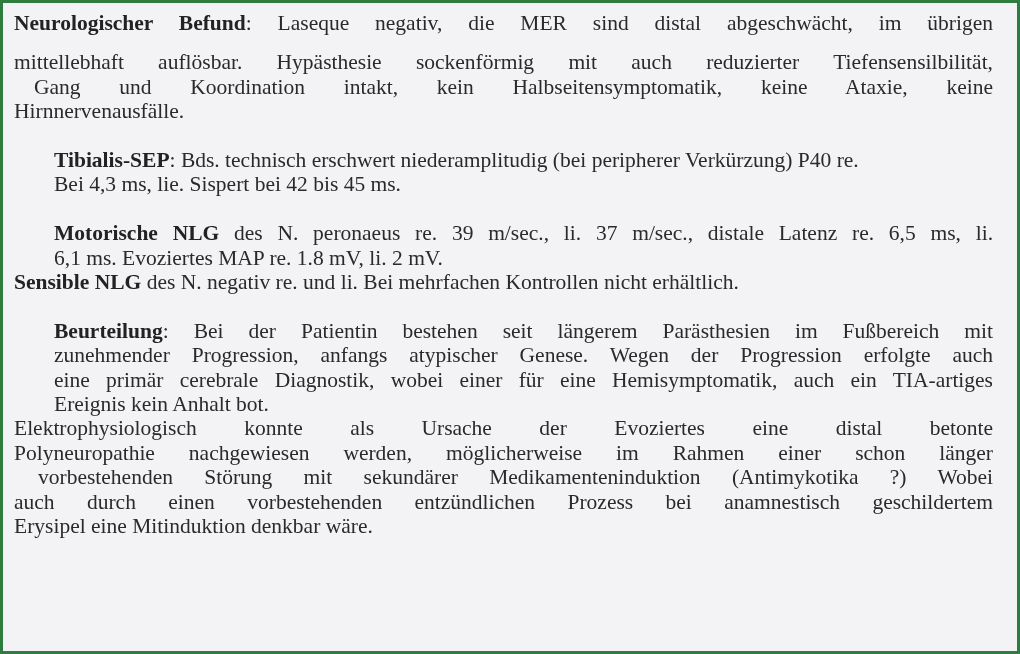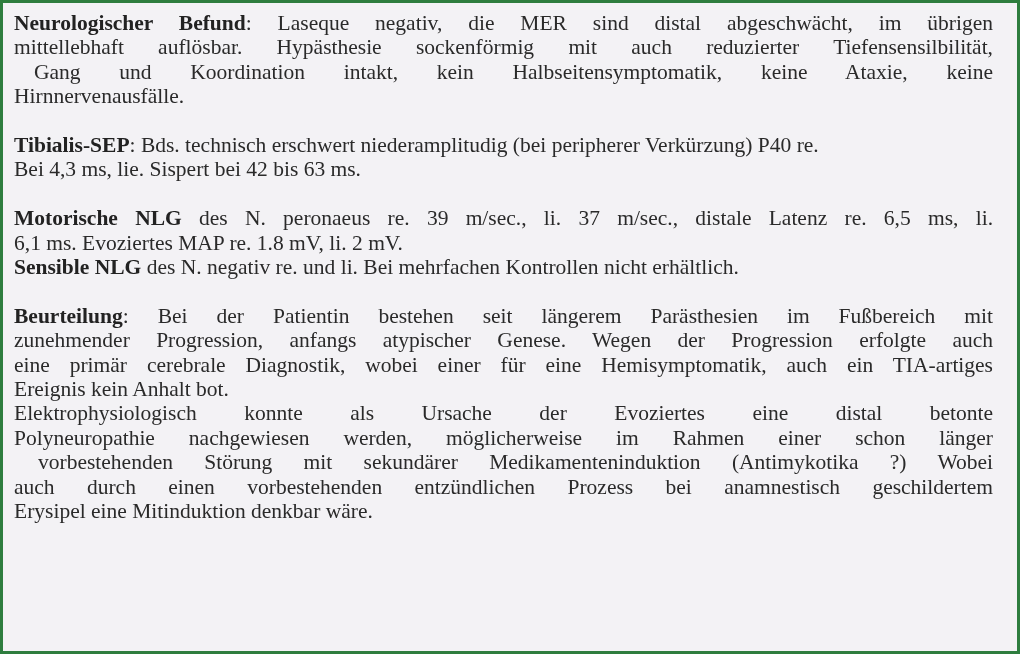--- a/index.html
+++ b/index.html
@@ -26,20 +26,21 @@
       font-size: 21.5px;
       line-height: 24.4px;
       color: #2a2a2a;
     }
     .para {
       margin: 0;
       text-align: justify;
     }
     .para.gap {
       margin-top: 24.4px;
+      margin-left: 40px;
     }
     .label {
       font-weight: bold;
       color: #222;
     }
     .line {
       display: block;
       text-align: justify;
       text-align-last: justify;
       white-space: nowrap;
@@ -48,28 +49,28 @@
       text-align-last: left;
     }
   </style>
 </head>
 <body>
 
 <div class="page">
 
   <div class="para">
     <span class="line" style="white-space: normal;"><span class="label">Neurologischer Befund</span><span>:</span><span> Laseque negativ, die MER sind distal abgeschwächt, im übrigen</span></span>
-    <span class="line" style="white-space: normal;">mittellebhaft auflösbar. Hypästhesie sockenförmig mit auch reduzierter Tiefensensilbilität,</span>
+    <span class="line" style="white-space: normal; margin-top: 15px;">mittellebhaft auflösbar. Hypästhesie sockenförmig mit auch reduzierter Tiefensensilbilität,</span>
     <span class="line" style="white-space: normal; margin-left: 20px;">Gang und Koordination intakt, kein Halbseitensymptomatik, keine Ataxie, keine</span>
     <span class="line last">Hirnnervenausfälle.</span>
   </div>
 
   <div class="para gap">
     <span class="line last"><span class="label">Tibialis-SEP</span><span>:</span><span> Bds. technisch erschwert niederamplitudig (bei peripherer Verkürzung) P40 re.</span></span>
-    <span class="line last">Bei 4,3 ms, lie. Sispert bei 42 bis 63 ms.</span>
+    <span class="line last">Bei 4,3 ms, lie. Sispert bei 42 bis 45 ms.</span>
   </div>
 
   <div class="para gap">
     <span class="line" style="white-space: normal;"><span class="label">Motorische NLG</span><span> des N. peronaeus re. 39 m/sec., li. 37 m/sec., distale Latenz re. 6,5 ms, li.</span></span>
     <span class="line last">6,1 ms. Evoziertes MAP re. 1.8 mV, li. 2 mV.</span>
   </div>
 
   <div class="para">
     <span class="line last"><span class="label">Sensible NLG</span><span> des N. negativ re. und li. Bei mehrfachen Kontrollen nicht erhältlich.</span></span>
   </div>

